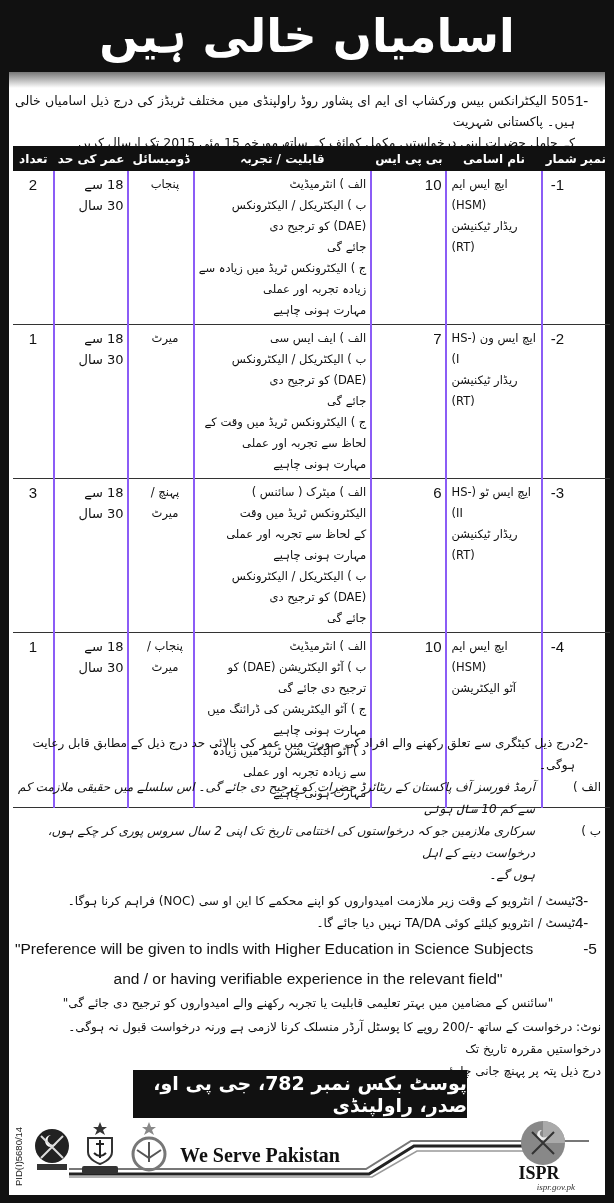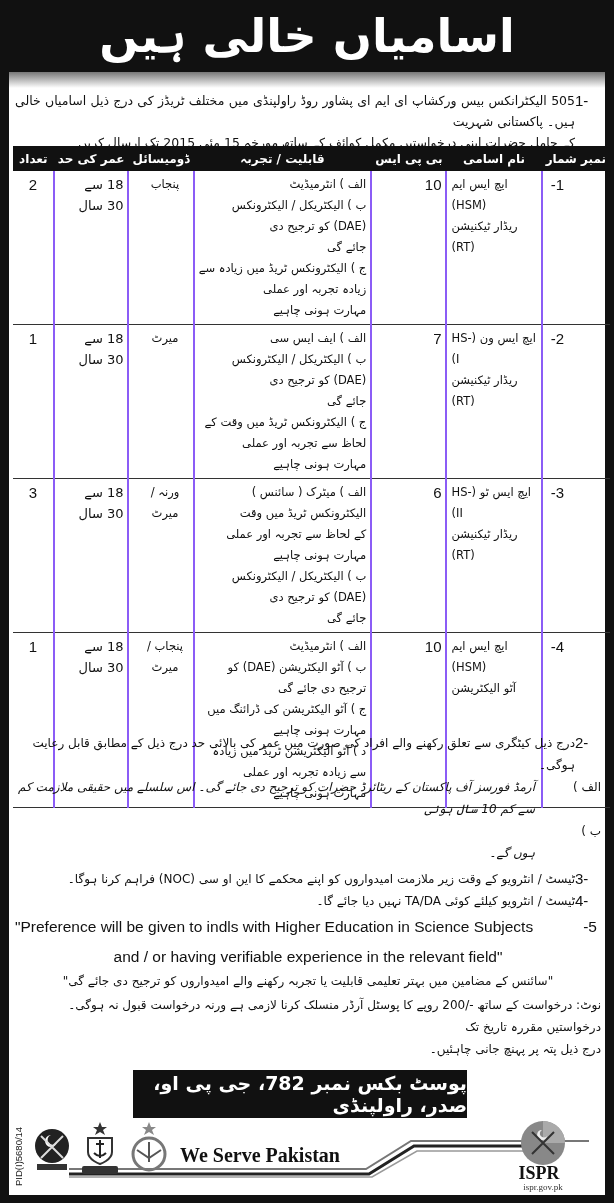--- a/index.html
+++ b/index.html
@@ -87,22 +87,22 @@
       position: absolute; left: 171px; top: 26px; font-family: "Liberation Serif", serif;
       font-weight: bold; font-size: 20px; color: #111;
     }
     .stripe { position: absolute; }
     .ispr-logo { position: absolute; left: 511px; top: 2px; width: 46px; height: 46px; }
     .ispr-text {
       position: absolute; left: 498px; top: 46px; width: 64px; text-align: center;
       font-family: "Liberation Serif", serif; font-weight: bold; font-size: 18px; color: #111; line-height: 18px;
     }
     .ispr-url {
-      position: absolute; left: 502px; top: 64px; width: 64px; text-align: center;
-      font-family: "Liberation Serif", serif; font-size: 9px; color: #333;
+      position: absolute; left: 502px; top: 64px; width: 64px; text-align: right;
+      font-family: "Liberation Serif", serif; font-size: 9px; color: #333; font-style: italic;
     }
   </style>
 </head>
 <body>
 
 <div class="frame">
   <div class="inner">
 
     <div class="header">
       <div class="title">اسامیاں خالی ہیں</div>
@@ -194,21 +194,21 @@
             <span class="qline">ریڈار ٹیکنیشن (RT)</span>
           </td>
           <td class="c-bps">6</td>
           <td class="c-qual">
             <span class="qline">الف ) میٹرک ( سائنس ) الیکٹرونکس ٹریڈ میں وقت</span>
             <span class="qline">کے لحاظ سے تجربہ اور عملی مہارت ہونی چاہیے</span>
             <span class="qline">ب ) الیکٹریکل / الیکٹرونکس (DAE) کو ترجیح دی</span>
             <span class="qline">جائے گی</span>
           </td>
           <td class="c-dom">
-            <span class="qline">ورنہ /</span>
+            <span class="qline">پہنچ /</span>
             <span class="qline">میرٹ</span>
           </td>
           <td class="c-age">
             <span class="qline">18 سے</span>
             <span class="qline">30 سال</span>
           </td>
           <td class="c-qty">3</td>
         </tr>
         <tr style="height:145px">
           <td class="c-sn">-4</td>
@@ -244,20 +244,21 @@
       </div>
       <div class="sub-row">
         <div class="sub-label">الف )</div>
         <div class="sub-text">آرمڈ فورسز آف پاکستان کے ریٹائرڈ حضرات کو ترجیح دی جائے گی۔ اس سلسلے میں حقیقی ملازمت کم سے کم 10 سال ہونی</div>
       </div>
       <div class="sub-row">
         <div class="sub-label"></div>
       </div>
       <div class="sub-row">
         <div class="sub-label">ب )</div>
+        <div class="sub-text">سرکاری ملازمین جو کہ درخواستوں کی اختتامی تاریخ تک اپنی 2 سال سروس پوری کر چکے ہوں، درخواست دینے کے اہل</div>
       </div>
       <div class="sub-row">
         <div class="sub-label"></div>
         <div class="sub-text">ہوں گے۔</div>
       </div>
       <div class="note-row" style="margin-top:4px">
         <div class="note-num">3-</div>
         <div class="note-text">ٹیسٹ / انٹرویو کے وقت زیر ملازمت امیدواروں کو اپنے محکمے کا این او سی (NOC) فراہم کرنا ہوگا۔</div>
       </div>
       <div class="note-row">

